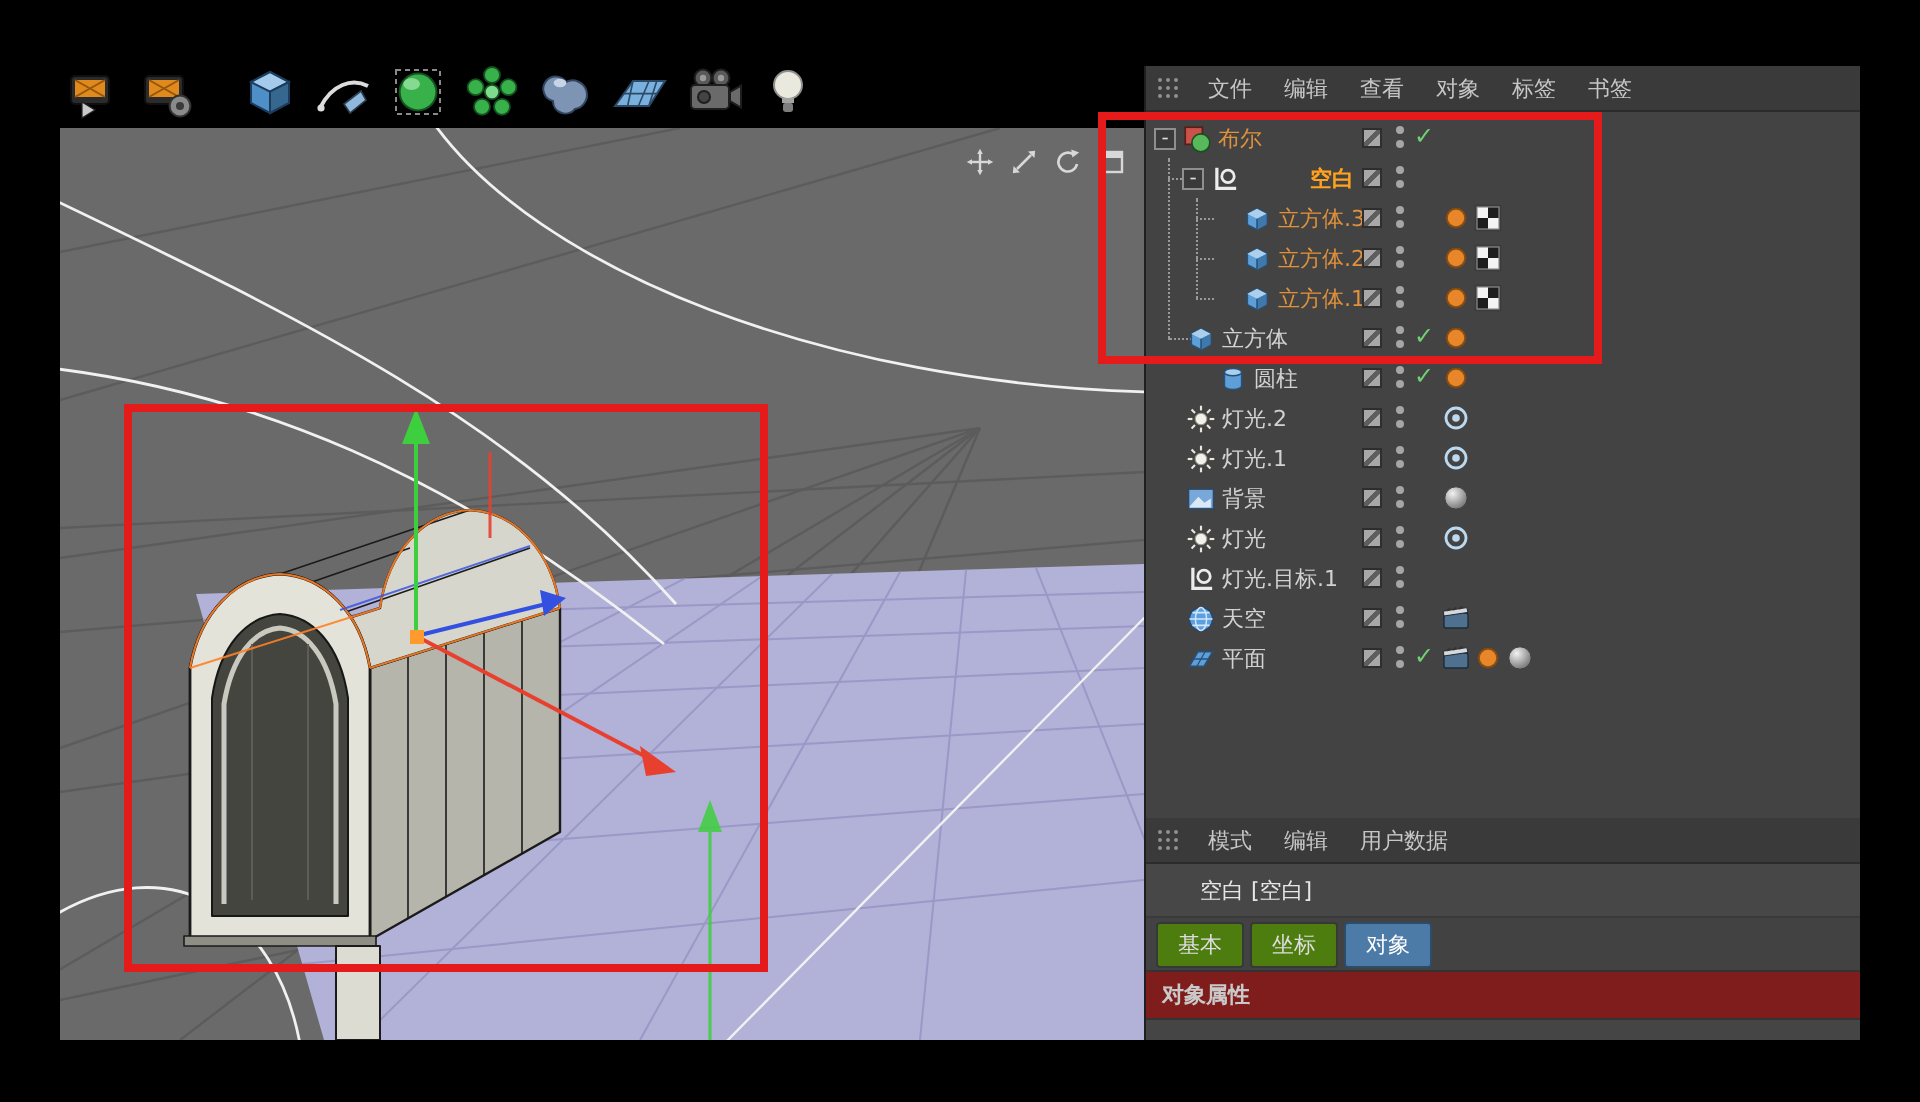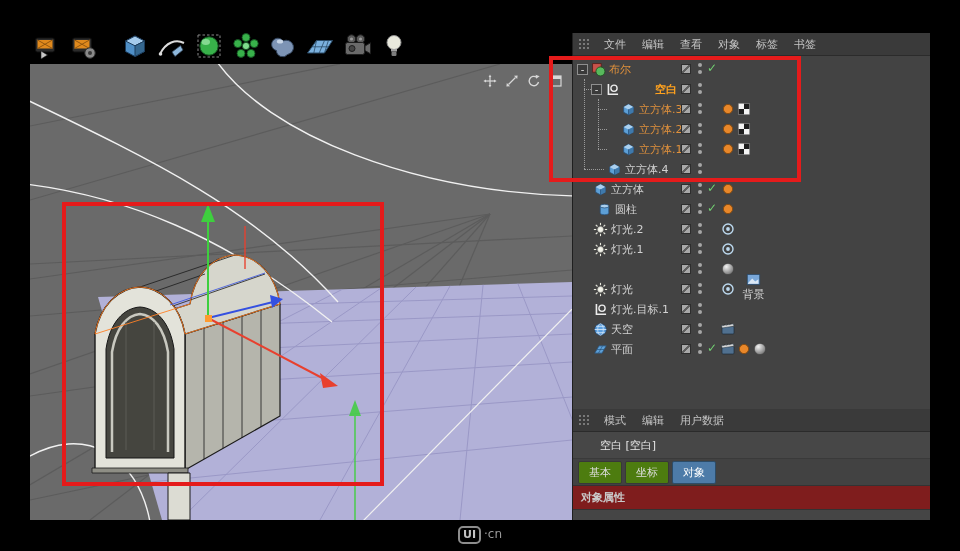--- a/index.html
+++ b/index.html
@@ -429,63 +429,46 @@
               <svg viewBox="0 0 14 14">
                 <rect x="0.8" y="0.8" width="12.4" height="12.4" fill="#8c8c8c" stroke="#3c3c3c" stroke-width="0.8"></rect>
                 <rect x="1.8" y="1.8" width="5.2" height="5.2" fill="#f4f4f4"></rect>
                 <rect x="7" y="7" width="5.2" height="5.2" fill="#f4f4f4"></rect>
                 <rect x="7" y="1.8" width="5.2" height="5.2" fill="#1e1e1e"></rect>
                 <rect x="1.8" y="7" width="5.2" height="5.2" fill="#1e1e1e"></rect>
               </svg>
             </span>
           </span>
         </div>
-        <div class="om-row" style="padding-left: 18px;">
+        <div class="om-row" style="padding-left: 4px;">
           <span class="expander"></span>
           <span class="obj-icon">
             <svg viewBox="0 0 14 14">
               <path d="M2.5 4.6 L7 2.2 L11.5 4.6 L11.5 9.6 L7 12 L2.5 9.6 Z" fill="#5d9fd6" stroke="#27517a" stroke-width="0.7"></path>
               <path d="M2.5 4.6 L7 6.9 L11.5 4.6 L7 2.2 Z" fill="#abd0ee"></path>
               <path d="M7 6.9 L11.5 4.6 L11.5 9.6 L7 12 Z" fill="#3f79ab"></path>
               <path d="M7 6.9 V12" stroke="#27517a" stroke-width="0.7"></path>
             </svg>
           </span>
-          <span class="obj-label">立方体.4</span>
-          <span class="col-viz"></span>
-          <span class="col-dots">
-            <i></i>
-            <i></i>
-          </span>
-        </div>
-        <div class="om-row" style="padding-left: 4px;">
-          <span class="expander"></span>
-          <span class="obj-icon">
-            <svg viewBox="0 0 14 14">
-              <path d="M2.5 4.6 L7 2.2 L11.5 4.6 L11.5 9.6 L7 12 L2.5 9.6 Z" fill="#5d9fd6" stroke="#27517a" stroke-width="0.7"></path>
-              <path d="M2.5 4.6 L7 6.9 L11.5 4.6 L7 2.2 Z" fill="#abd0ee"></path>
-              <path d="M7 6.9 L11.5 4.6 L11.5 9.6 L7 12 Z" fill="#3f79ab"></path>
-              <path d="M7 6.9 V12" stroke="#27517a" stroke-width="0.7"></path>
-            </svg>
-          </span>
           <span class="obj-label">立方体</span>
           <span class="col-viz"></span>
           <span class="col-dots">
             <i></i>
             <i></i>
           </span>
           <span class="col-state">✓</span>
           <span class="col-tags">
             <span class="tag">
               <svg viewBox="0 0 14 14">
                 <circle cx="7" cy="7" r="4.6" fill="#e8872a" stroke="#8a4d10" stroke-width="1"></circle>
               </svg>
             </span>
           </span>
         </div>
-        <div class="om-row" style="padding-left: 8px; align-items: center;">
+        <div class="om-row" style="padding-left: 20px; align-items: center;">
           <span class="expander"></span>
           <span class="obj-icon">
             <svg viewBox="0 0 14 14">
               <path d="M3 3.8 V10.2 A4 1.7 0 0 0 11 10.2 V3.8" fill="#5d9fd6" stroke="#27517a" stroke-width="0.7"></path>
               <ellipse cx="7" cy="3.8" rx="4" ry="1.7" fill="#abd0ee" stroke="#27517a" stroke-width="0.7"></ellipse>
             </svg>
           </span>
           <span class="obj-label">圆柱</span>
           <span class="col-viz"></span>
           <span class="col-dots">
@@ -558,21 +541,21 @@
           </span>
           <span class="col-tags">
             <span class="tag">
               <svg viewBox="0 0 14 14">
                 <circle cx="7" cy="7" r="5" fill="none" stroke="#bcd9ef" stroke-width="1.4"></circle>
                 <circle cx="7" cy="7" r="1.9" fill="#bcd9ef"></circle>
               </svg>
             </span>
           </span>
         </div>
-        <div class="om-row" style="padding-left: 4px; flex-direction: column;">
+        <div class="om-row" style="padding-left: 4px;">
           <span class="expander"></span>
           <span class="obj-icon">
             <svg viewBox="0 0 14 14">
               <rect x="1.2" y="2.4" width="11.6" height="9.2" fill="#79a7d9" stroke="#2a4a6a" stroke-width="0.7"></rect>
               <path d="M1.8 10.4 L5.8 6 L8.6 8.8 L11.6 6.8 V11 H1.8 Z" fill="#dbe8f5"></path>
             </svg>
           </span>
           <span class="obj-label">背景</span>
           <span class="col-viz"></span>
           <span class="col-dots">
@@ -736,17 +719,14 @@
         <span class="tab">坐标</span>
         <span class="tab active">对象</span>
       </div>
     <div class="attr-section">对象属性</div>
     <div class="attr-fill"></div>
   </div>
 
   <div class="anno anno-om"></div>
   <div class="anno anno-vp"></div>
 
-  <div class="watermark">
-    <span class="wm-logo">UI</span><span class="wm-suffix">·cn</span>
-  </div>
 
 </div>
 
 </body></html>

